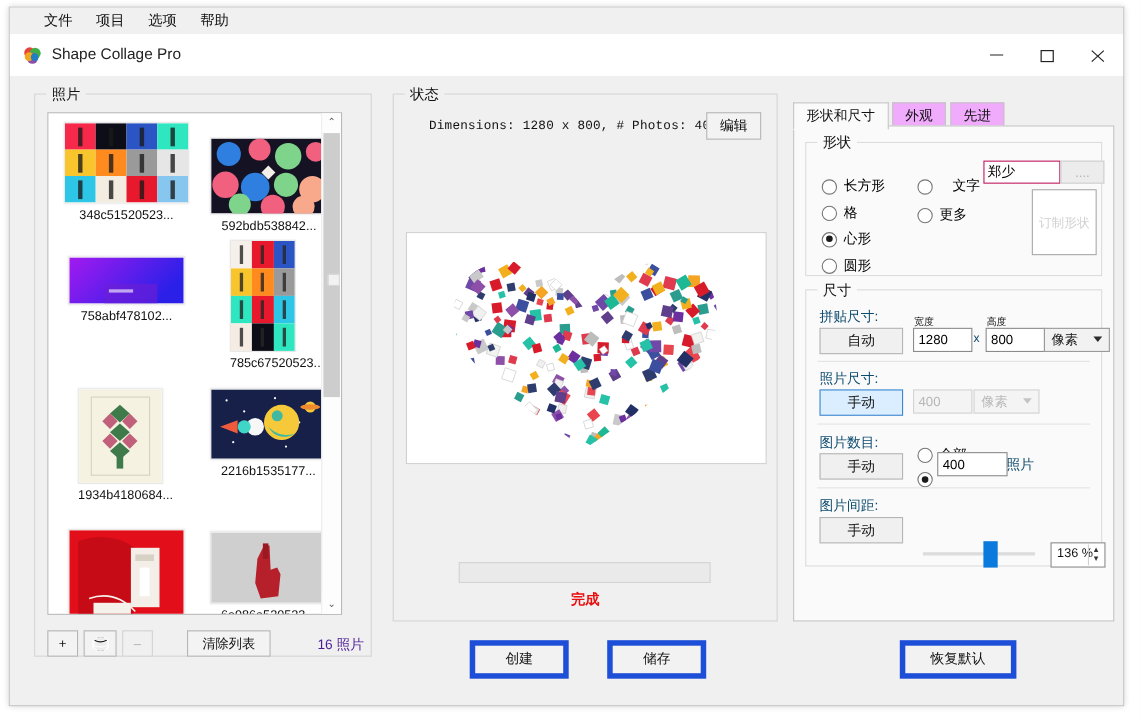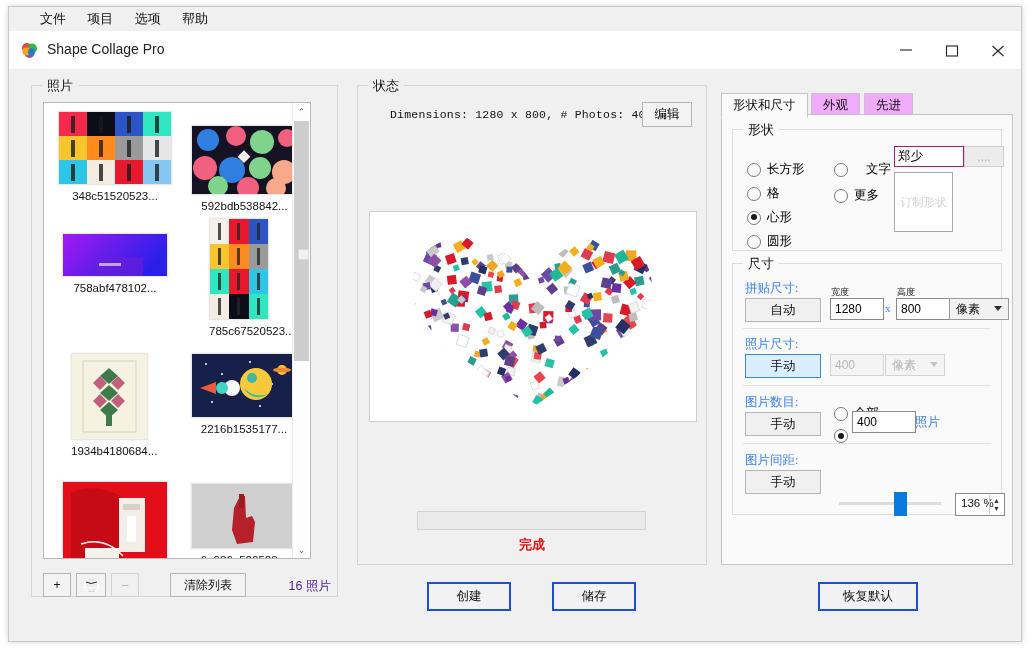--- a/index.html
+++ b/index.html
@@ -74,25 +74,25 @@
   .radio-row{position:absolute;display:flex;align-items:center;font-size:12.5px;cursor:default;margin-top:13px;}
   .radio{width:12px;height:12px;border:1px solid #767676;border-radius:50%;background:#fff;
          margin-right:6px;position:relative;flex:none;}
   .radio.on::after{content:"";position:absolute;left:2.5px;top:2.5px;width:6px;height:6px;
                    border-radius:50%;background:#1b1b1b;}
   #text-input{position:absolute;width:62px;height:19px;border:1px solid #be185d;background:#fff;
               font-size:12.5px;padding:0 3px;line-height:19px;}
   #ellipsis-btn{position:absolute;width:38px;height:19px;border:1px solid #cfcfcf;background:#ececec;
                 color:#b5b5b5;font-size:12px;display:flex;align-items:center;justify-content:center;}
   #custom-shape{position:absolute;width:57px;height:58px;border:1px solid #a8a8a8;background:#fff;
-                display:flex;align-items:center;justify-content:center;font-size:11.5px;color:#d2d2d2;}
+                display:flex;align-items:center;justify-content:center;font-size:11.5px;color:#d2d2d2;margin-left:44px;}
 
   
   #size-group{left:10px;top:148px;width:268px;height:250px;border:1px solid #dcdcdc;}
-  .sect-label{position:absolute;font-size:12.5px;color:#3b82f6;font-family:Liberation Serif, serif;}
+  .sect-label{position:absolute;font-size:12.5px;color:#0c4a6e;}
   .mode-btn{position:absolute;width:74px;height:22px;border:1px solid #b5b5b5;background:#f0f0f0;
             font-size:12.5px;display:flex;align-items:center;justify-content:center;cursor:default;color:#111;}
   .mode-btn.hl{border:1px solid #3c88cf;background:#dbeeff;}
   .num-input{position:absolute;height:20px;border:1px solid #8a8a8a;background:#fff;font-size:12px;
              padding:0 4px;line-height:20px;}
   .num-input.dis{border-color:#d3d3d3;background:#f4f4f4;color:#b7b7b7;}
   .tiny-label{position:absolute;font-size:9px;color:#111;}
   .combo{position:absolute;height:20px;border:1px solid #9a9a9a;background:#f2f2f2;font-size:12px;
          display:flex;align-items:center;padding-left:6px;color:#111;}
   .combo .caret{position:absolute;right:6px;top:7px;width:0;height:0;border-left:4px solid transparent;
@@ -104,21 +104,21 @@
   
   #slider-track{position:absolute;left:106px;top:238px;width:102px;height:3px;background:#dcdcdc;}
   #slider-thumb{position:absolute;left:161px;top:228px;width:13px;height:24px;background:#0a7bdc;}
   #spin{position:absolute;left:222px;top:229px;width:48px;height:21px;border:1px solid #8a8a8a;background:#fff;}
   #spin-val{position:absolute;left:5px;top:3px;font-size:11.5px;color:#111;}
   #spin-arrows{position:absolute;right:1px;top:1px;width:13px;height:19px;border-left:1px solid #cfcfcf;
                display:flex;flex-direction:column;align-items:center;justify-content:center;color:#333;
                font-size:7px;line-height:8px;}
 
   
-  .big-btn{position:absolute;height:25px;border:2px solid #1d4ed8;background:#f2f2f2;font-size:12.5px;
+  .big-btn{position:absolute;height:25px;border:5px solid #1d4ed8;background:#f2f2f2;font-size:12.5px;
            display:flex;align-items:center;justify-content:center;cursor:default;color:#111;}
   #create-btn{left:418px;top:575px;width:80px;}
   #save-btn{left:543px;top:575px;width:80px;}
   #reset-btn{left:809px;top:575px;width:96px;}
 </style>
 </head>
 <body>
 
 <div id="window">
 

